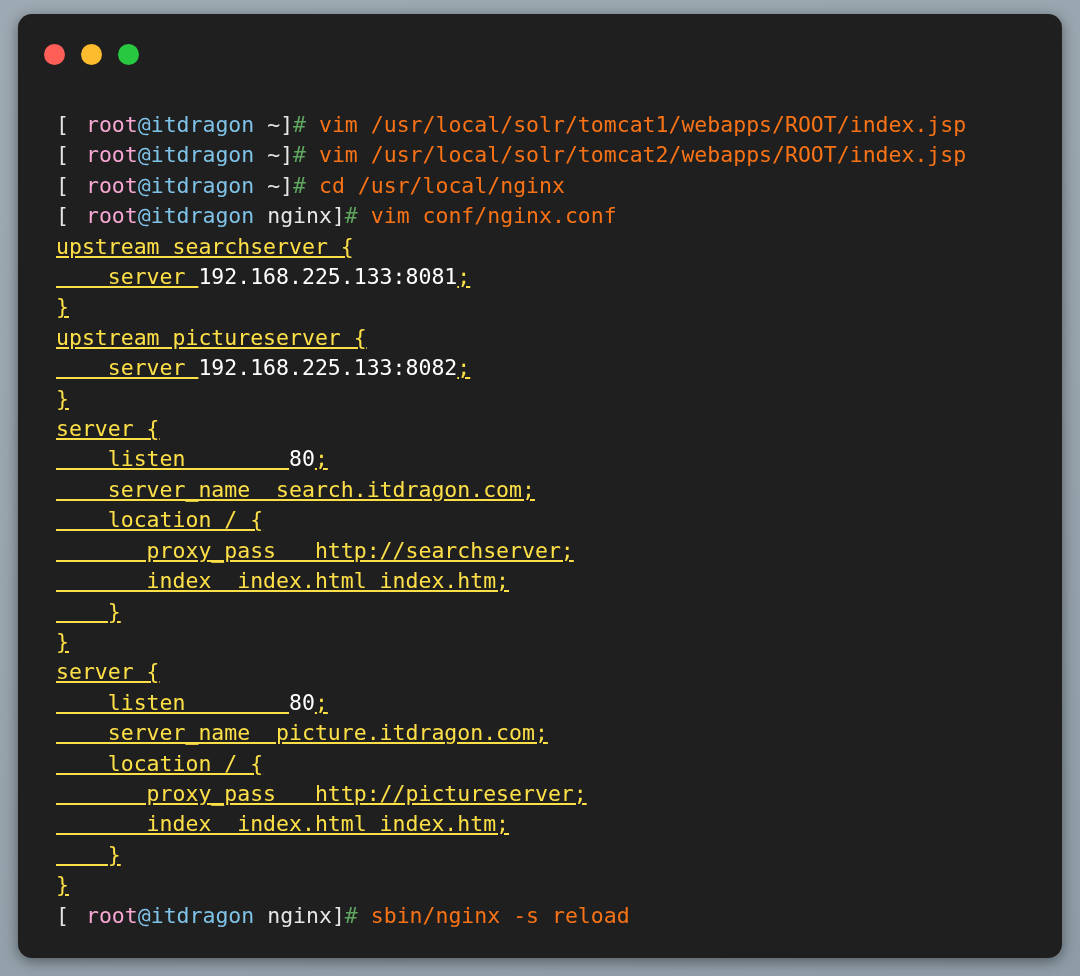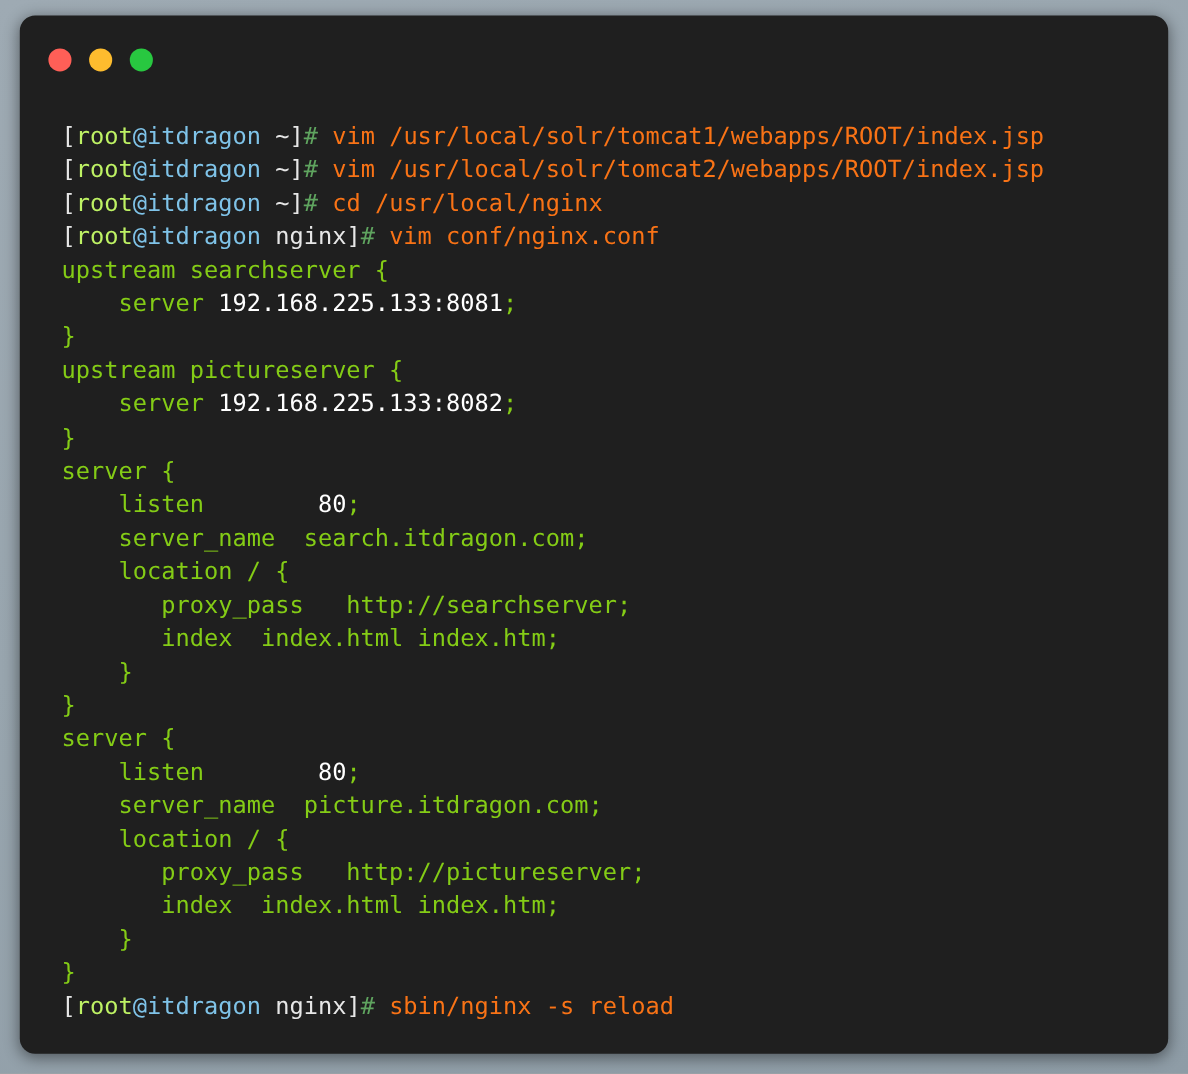--- a/index.html
+++ b/index.html
@@ -70,26 +70,26 @@
     white-space: pre;
     color: #D8D8D8;
   }
   .line {
     white-space: pre;
     min-height: 30.4px;
   }
 
   
   .tok-bracket   { color: #E6E6E6; }
-  .tok-user      { color: #bef264; }
+  .tok-user      { color: #f9a8d4; margin-left: 17px; }
   .tok-host      { color: #7FC3E8; }
   .tok-path      { color: #E6E6E6; }
   .tok-hash      { color: #5FA45F; }
   .tok-cmd       { color: #f97316; }
-  .tok-plain     { color: #84cc16; }
+  .tok-plain     { color: #fde047; text-decoration: underline; }
   .tok-value     { color: #ffffff; }
 </style>
 </head>
 <body>
 
 <div class="terminal-window">
 
   <div class="title-bar">
     <div class="dots">
       <span class="dot dot-close"></span>

